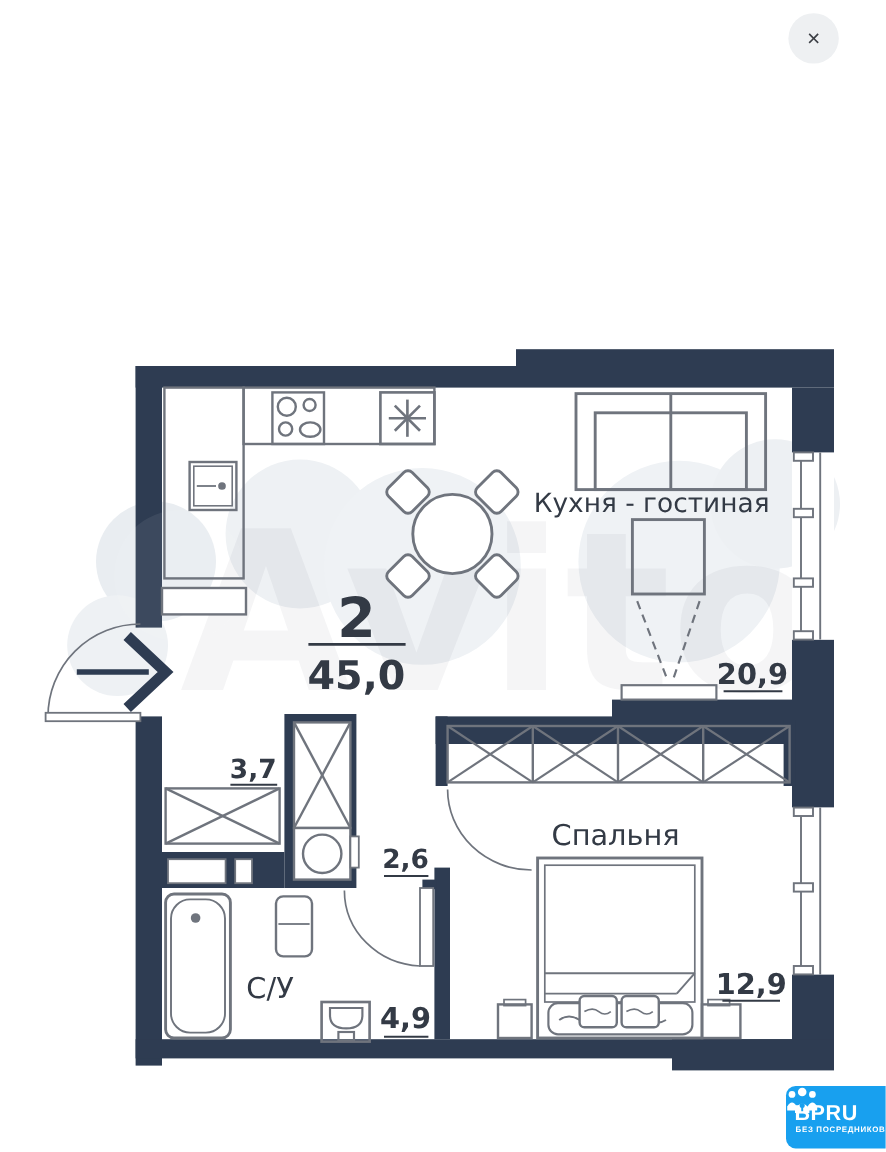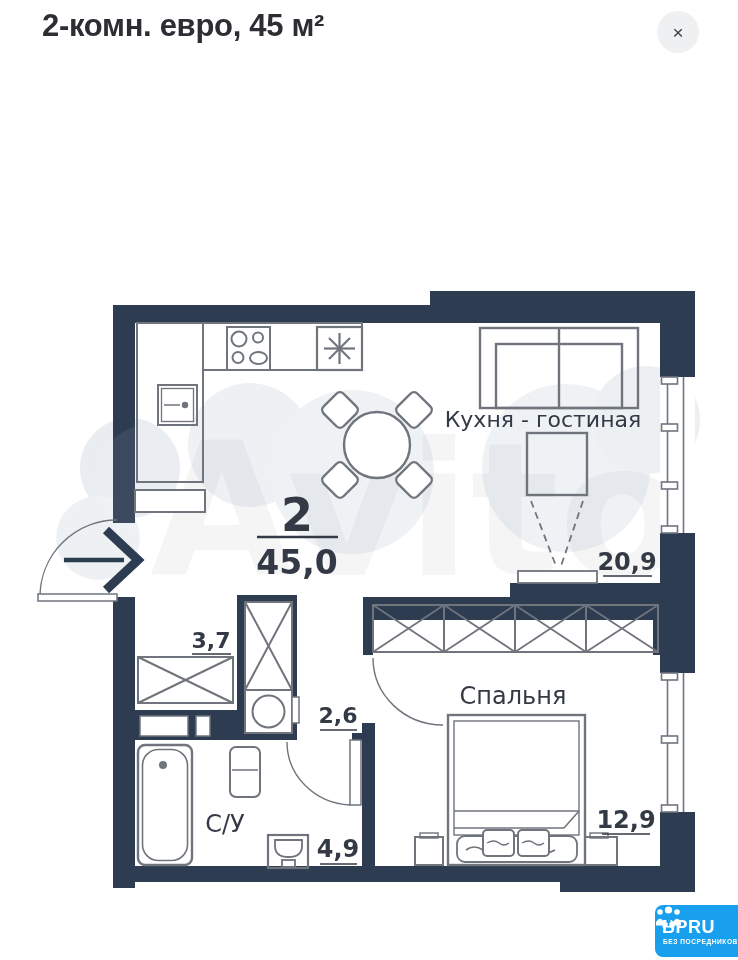--- a/index.html
+++ b/index.html
@@ -243,21 +243,20 @@
     <text class="lbl-sm num" x="338" y="723">2,6</text>
     <line class="ul" x1="320" y1="730" x2="357" y2="730"></line>
 
     <text class="num" x="297" y="531" font-size="46">2</text>
     <line x1="257" y1="537" x2="338" y2="537" stroke="#333a45" stroke-width="2.4"></line>
     <text class="num" x="297" y="574" font-size="33">45,0</text>
   </g>
 </svg>
 
 <header>
-  <div class="title">2-комн. евро, 45 м²</div>
   <button class="close-btn">
     <span>×</span>
   </button>
 </header>
 
 <div class="bpru">
   <div class="bpru-row">
     <svg width="27" height="24" viewBox="0 0 27 24">
       <g fill="#ffffff">
         <circle cx="5" cy="7" r="2.8"></circle>

